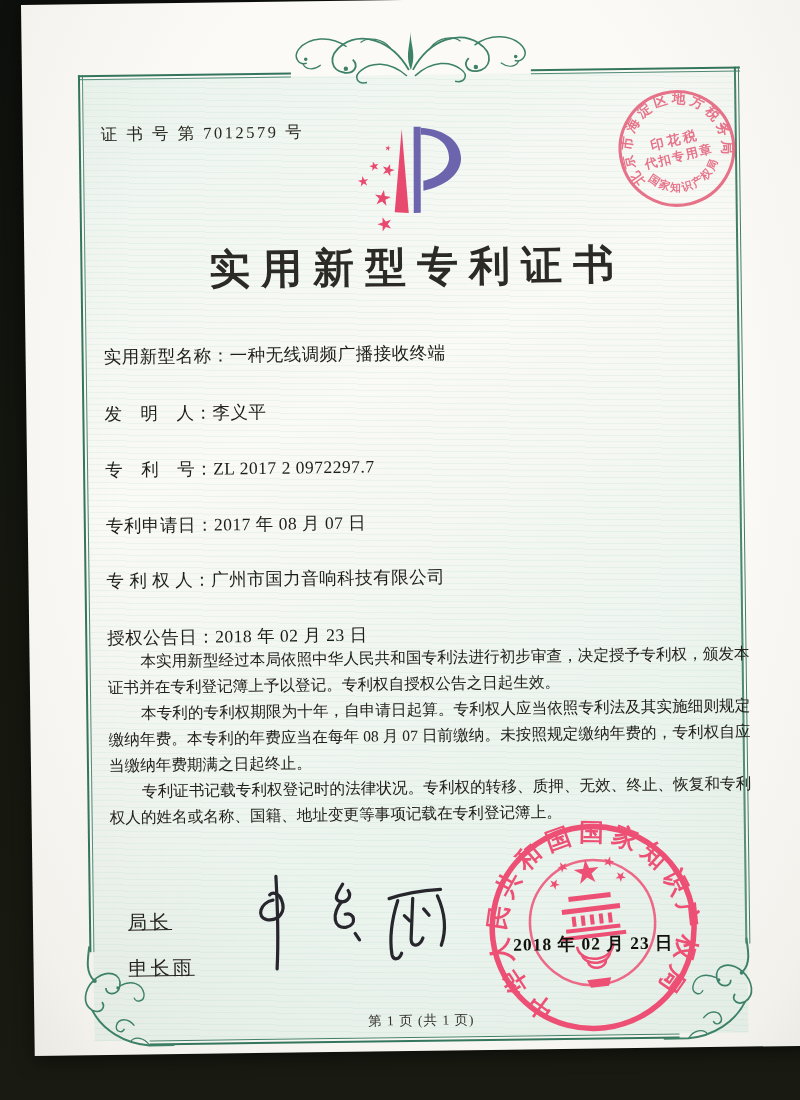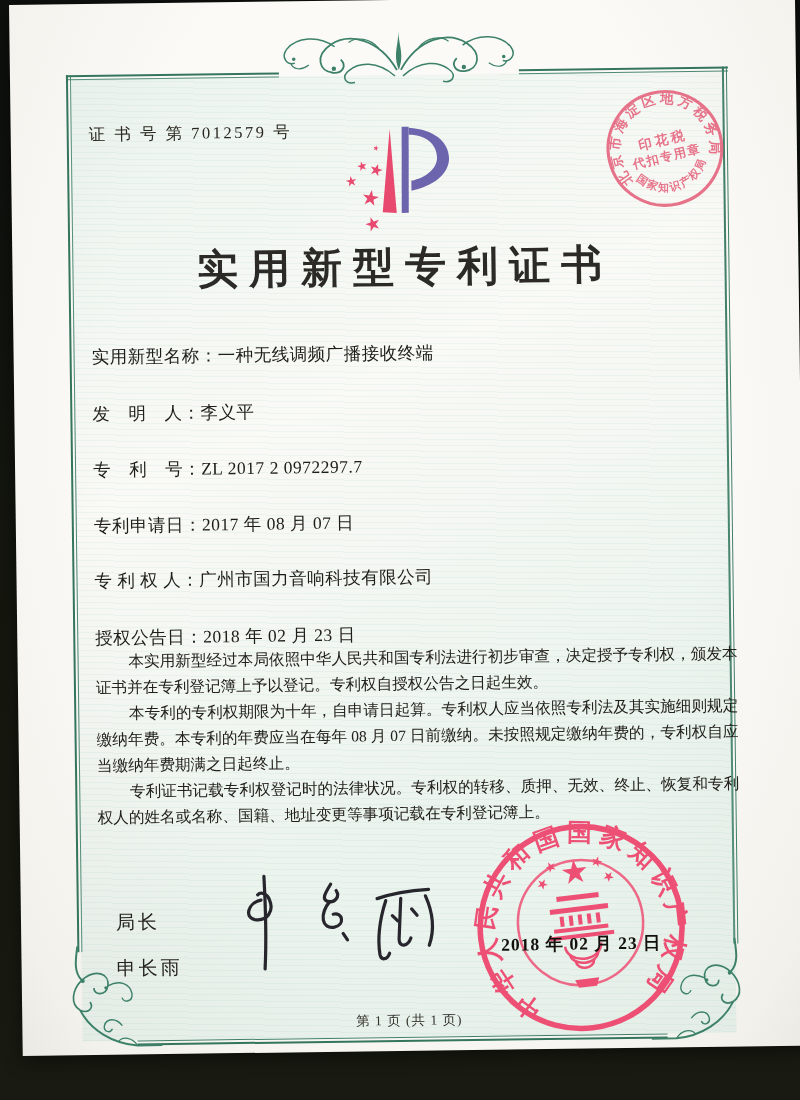--- a/index.html
+++ b/index.html
@@ -2,21 +2,21 @@
 <html><head>
 <meta charset="utf-8">
 <style>
   html,body{margin:0;padding:0;}
   body{
     width:800px;height:1100px;overflow:hidden;
     background:linear-gradient(180deg,#0e100d 0%,#15170f 60%,#191b12 100%);
     font-family:"Liberation Serif","DejaVu Serif",serif;
     position:relative;
   }
-  .photo{position:absolute;inset:0;}
+  .photo{position:absolute;inset:0;margin-left:12px;}
   .page{
     position:absolute;left:9px;top:5px;width:786px;height:1051px;
     background:
       radial-gradient(ellipse at 50% 40%, #fbfaf6 55%, #f3f1ec 90%, #ebe9e3 100%);
     transform:rotate(-0.75deg);transform-origin:0 0;
     box-shadow:0 4px 18px rgba(0,0,0,.55);
   }
   
   .fl{position:absolute;border:0 solid #34755d;}
   .fl.h{height:2px;border-top:2px solid #34755d;border-bottom:1px solid #417f69;}
@@ -44,21 +44,21 @@
     position:absolute;left:56px;top:240px;width:662px;text-align:center;
     font-size:41px;font-weight:600;color:#2b2a26;letter-spacing:11px;padding-left:11px;box-sizing:border-box;
   }
   .field{position:absolute;left:78px;font-size:17.5px;color:#1e1d18;letter-spacing:.5px;white-space:nowrap;}
   .f0{top:341px}.f1{top:398px}.f2{top:454px}.f3{top:510px}.f4{top:565px}.f5{top:622px}
   .body-text{
     position:absolute;left:78px;top:645px;width:642px;
     font-size:15.6px;line-height:26px;color:#22211b;text-align:justify;
   }
   .body-text p{margin:0;text-indent:2.1em;}
-  .signer{position:absolute;left:95px;font-size:19px;color:#24231d;letter-spacing:3px;}
+  .signer{position:absolute;left:95px;font-size:19px;color:#24231d;letter-spacing:3px;text-decoration:underline;}
   .signer.t{top:906px}.signer.n{top:952px}
   .signature{position:absolute;left:208px;top:868px;width:215px;height:108px;}
   .seal{position:absolute;}
   .seal-office{left:452px;top:822px;width:216px;height:216px;transform:rotate(-6deg);opacity:.9;}
   .seal-tax{left:592px;top:90px;width:124px;height:124px;transform:rotate(-13deg);opacity:.85;}
   .seal-date{
     position:absolute;left:452px;top:934px;width:216px;text-align:center;
     font-size:17.5px;font-weight:600;color:#13110c;letter-spacing:1px;white-space:nowrap;
   }
   .footer{

